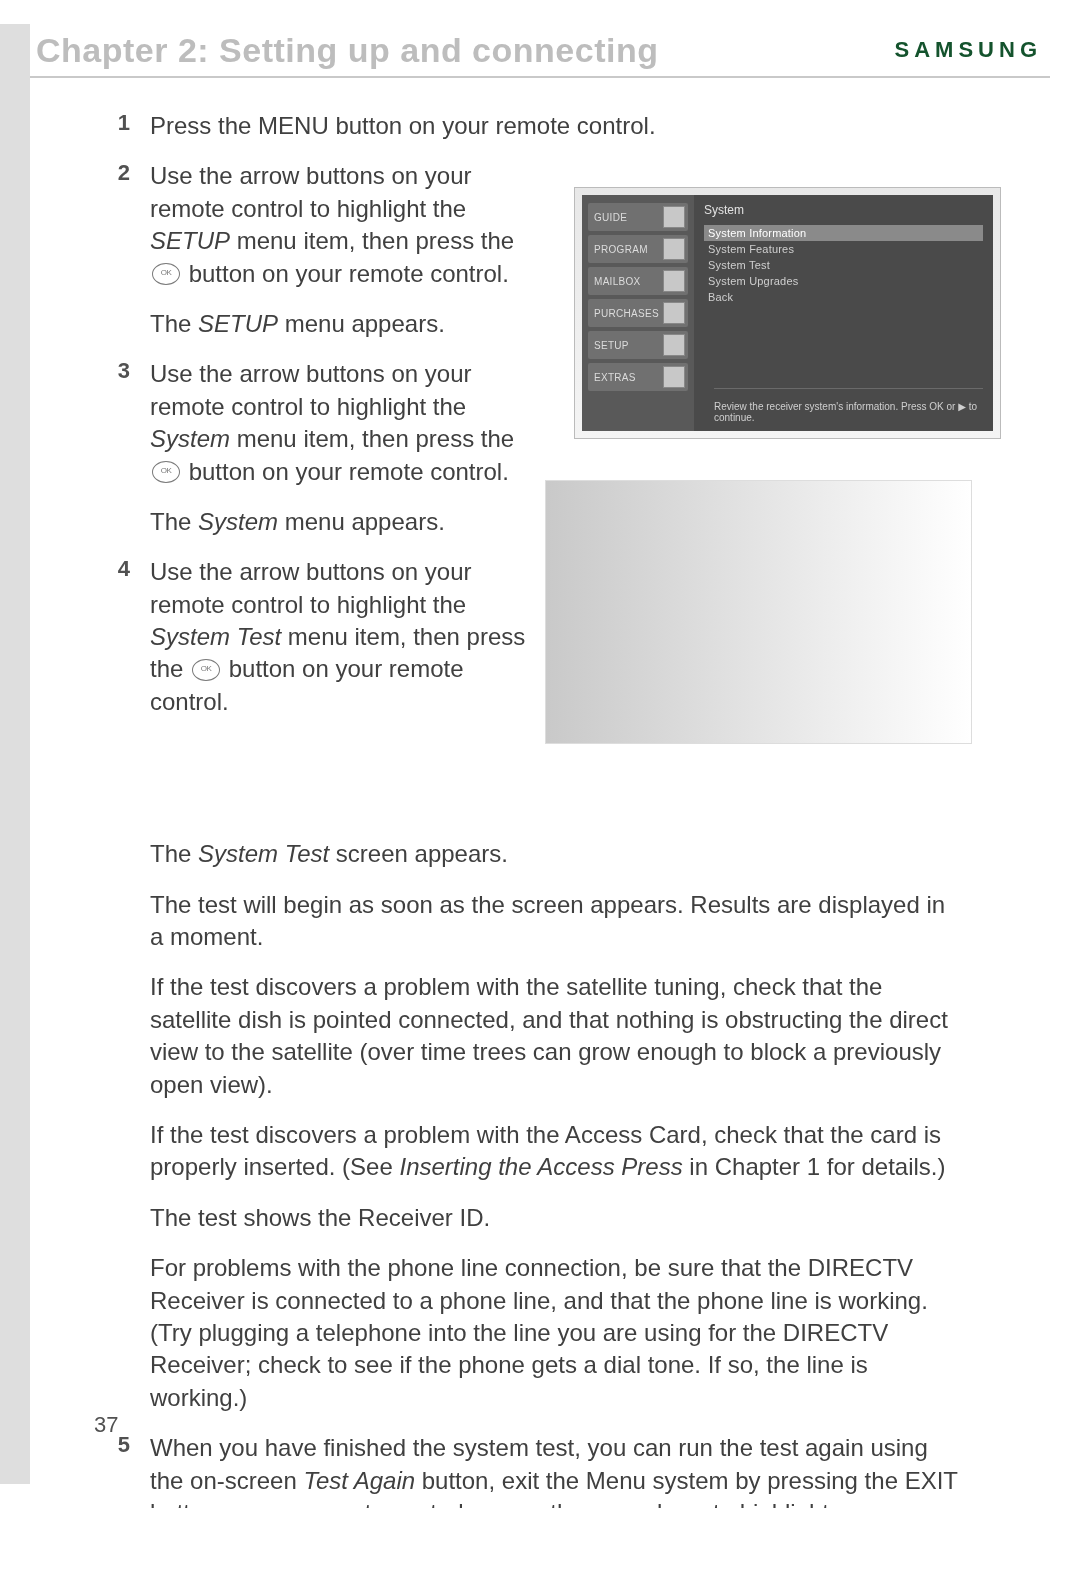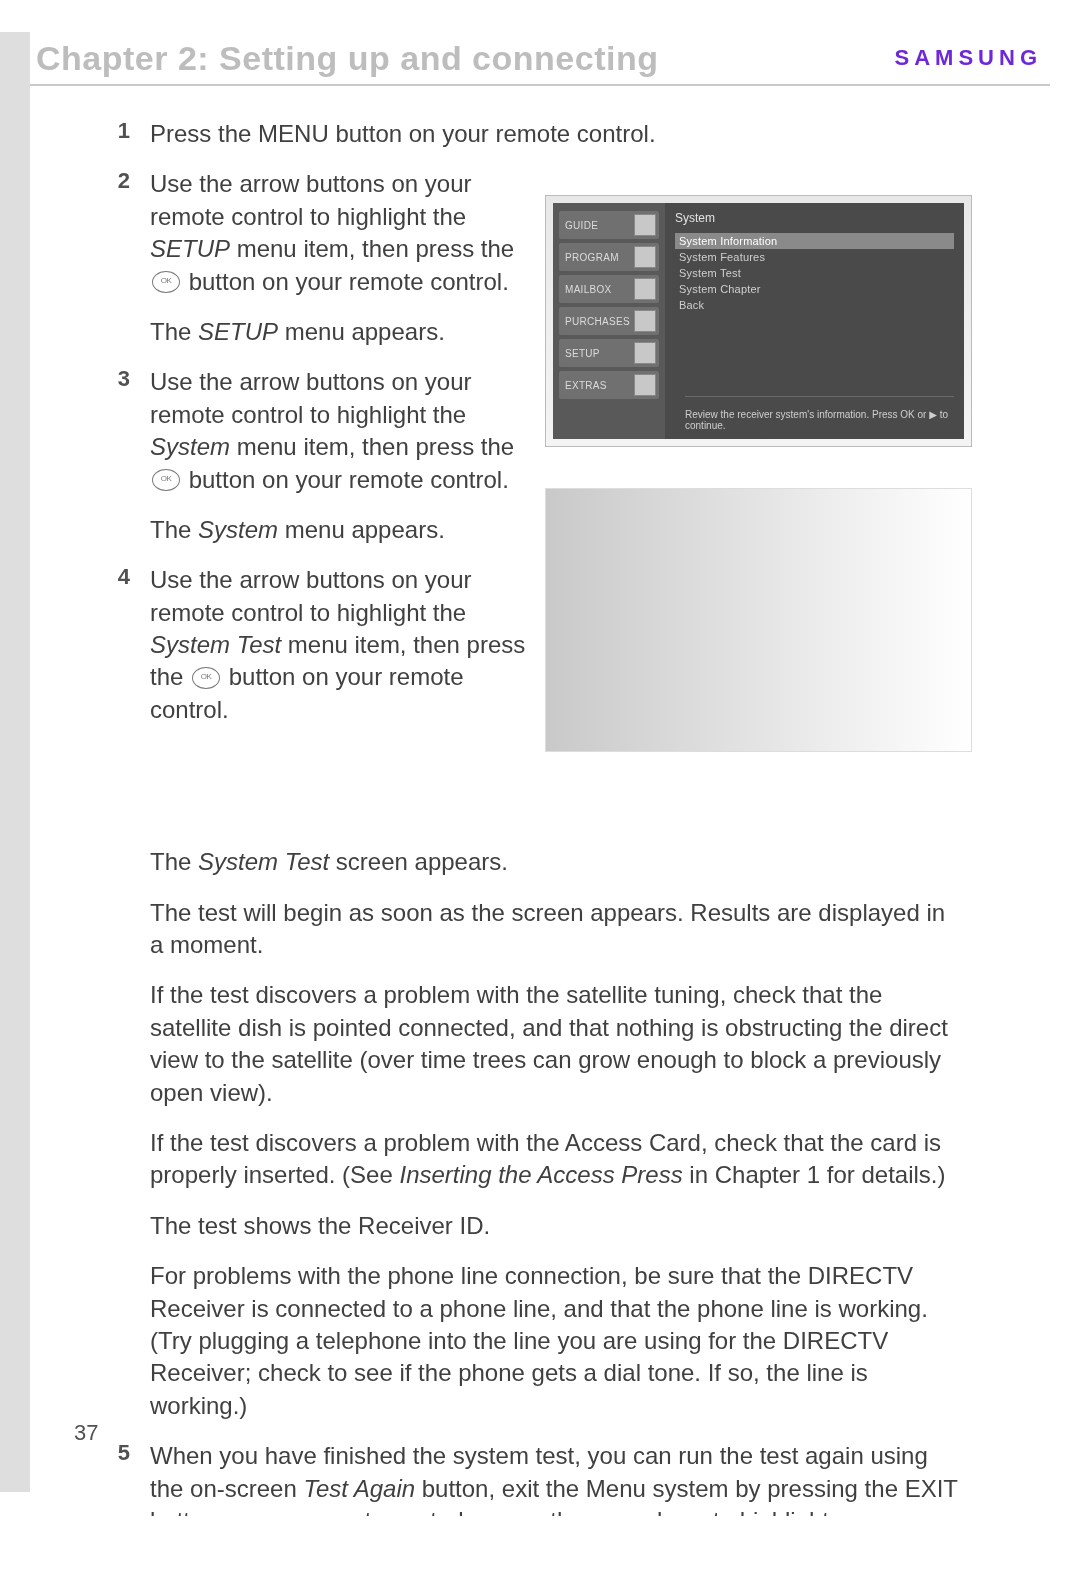--- a/index.html
+++ b/index.html
@@ -8,21 +8,20 @@
     width: 1080px;
     background: #ffffff;
     font-family: Arial, Helvetica, sans-serif;
   }
   .page {
     width: 1080px;
     height: 1508px;
     background: #ffffff;
     position: relative;
     box-sizing: border-box;
-    margin-top: 8px;
   }
   .margin-band {
     position: absolute;
     left: 0;
     top: 24px;
     bottom: 24px;
     width: 30px;
     background: #dedede;
   }
   .header {
@@ -43,21 +42,21 @@
     font-weight: 700;
     letter-spacing: 0.5px;
     color: #bdbdbd;
     font-family: Arial, Helvetica, sans-serif;
   }
   .brand {
     font-family: Arial, Helvetica, sans-serif;
     font-size: 22px;
     letter-spacing: 5px;
     font-weight: 700;
-    color: #6d28d9;
+    color: #14532d;
     padding-right: 8px;
   }
   .content {
     position: absolute;
     left: 90px;
     top: 110px;
     width: 875px;
   }
   ol.steps {
     list-style: none;
@@ -110,21 +109,21 @@
     top: 50%;
     transform: translate(-50%, -52%);
     font-size: 8px;
     color: #7a7a7a;
     letter-spacing: -0.5px;
   }
 
   
   .shot1 {
     position: absolute;
-    left: 545px;
+    left: 574px;
     top: 187px;
     width: 427px;
     height: 252px;
     background: linear-gradient(180deg, #e8e8e8 0%, #f4f4f4 100%);
     border: 1px solid #bbb;
     box-sizing: border-box;
   }
   .tv-inner {
     position: absolute;
     left: 7px; right: 7px; top: 7px; bottom: 7px;
@@ -195,21 +194,21 @@
     top: 480px;
     width: 427px;
     height: 264px;
     background: linear-gradient(90deg, #c9c9c9 0%, #ffffff 100%);
     border: 1px solid #ddd;
     box-sizing: border-box;
   }
 
   .pagenum {
     position: absolute;
-    left: 74px;
+    left: 94px;
     bottom: 70px;
     font-size: 22px;
     color: #515151;
   }
 </style>
 </head>
 <body>
 
 <div class="page">
   <div class="margin-band"></div>
@@ -228,21 +227,21 @@
           <div class="tv-tab">PURCHASES<span class="box"></span></div>
           <div class="tv-tab">SETUP<span class="box"></span></div>
           <div class="tv-tab">EXTRAS<span class="box"></span></div>
         </div>
       <div class="tv-main">
         <div class="tv-title">System</div>
         <div id="tv-items">
             <div class="tv-item sel">System Information</div>
             <div class="tv-item">System Features</div>
             <div class="tv-item">System Test</div>
-            <div class="tv-item">System Chapter</div>
+            <div class="tv-item">System Upgrades</div>
             <div class="tv-item">Back</div>
           </div>
       </div>
       <div class="tv-hint">Review the receiver system's information. Press OK or ▶ to continue.</div>
     </div>
   </div>
 
   <div class="shot2"></div>
 
   <div class="content">

